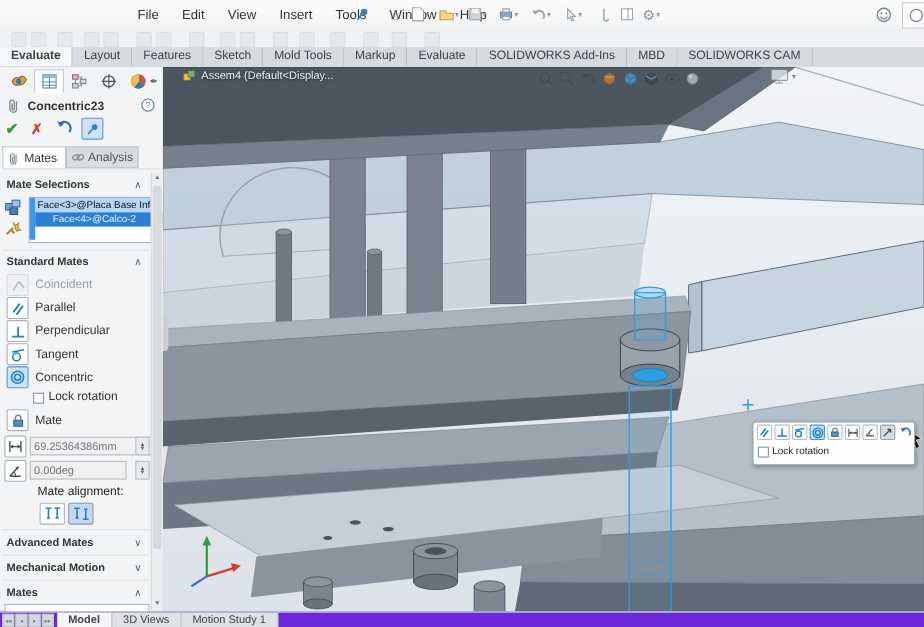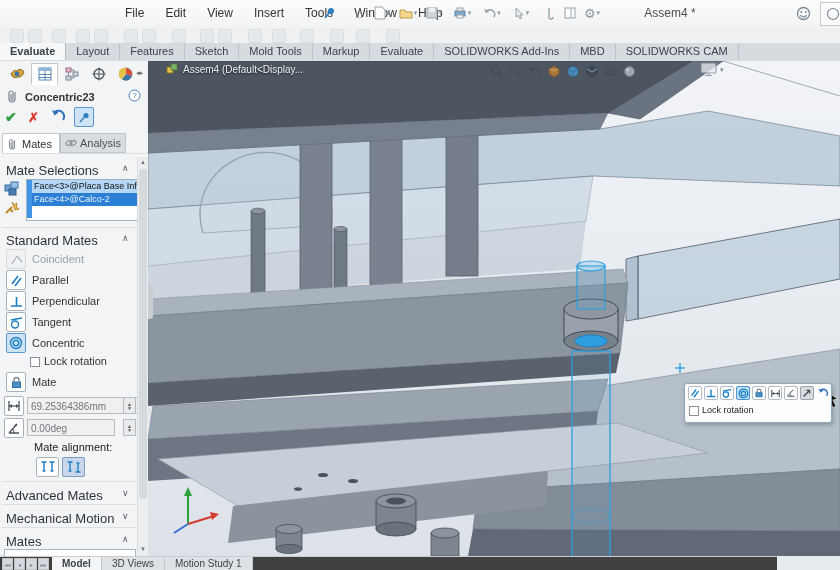--- a/index.html
+++ b/index.html
@@ -17,21 +17,21 @@
   #ribbonrow{left:0;top:27px;width:840px;height:16px;background:#f0f1f3}
   .ghost-ico{top:2px;width:12px;height:12px;background:#e3e6e9;border:1px solid #d3d7da;border-radius:2px;opacity:.7}
   
   #tabstrip{left:0;top:43px;width:840px;height:18px;background:#d6dbdf;border-bottom:1px solid #c3c8cd}
   .ctab{top:0;height:17px;line-height:17px;padding:0 10px;display:inline-block;font-size:11px;color:#3c4248;border-right:1px solid #bcc2c8;background:#d6dbdf;cursor:default}
   .ctab.active{background:#f6f7f8;font-weight:bold;border-right:1px solid #b4bac0}
   
   #panel{left:0;top:61px;width:148px;height:493px;background:#f3f4f5;border-right:1px solid #c5cacd}
   .pm-tab{top:2px;width:25px;height:20px;border:1px solid transparent;display:flex;align-items:center;justify-content:center}
   .pm-tab.active{background:#fff;border:1px solid #c2c7cb;border-bottom:1px solid #fff}
-  .sec{left:6px;font-weight:normal;font-size:13px;color:#2e3338}
+  .sec{left:6px;font-weight:bold;font-size:10px;color:#2e3338}
   .chev{font-size:9px;color:#5a6065}
   .hr{left:2px;width:134px;height:1px;background:#dcdfe2}
   .mbtn{width:20px;height:20px;background:#fff;border:1px solid #a9b2bb;border-radius:2px;display:flex;align-items:center;justify-content:center;box-sizing:border-box}
   .mbtn.pressed{background:#cfe3f7;border-color:#5c96d2}
   .mbtn.disabled{background:#f0f1f2;border-color:#d7dadd}
   .mlbl{font-size:11px;color:#333;line-height:20px}
   .mlbl.disabled{color:#9aa0a5}
   .field{background:#f0f0f0;border:1px solid #b6bcc2;height:17px;line-height:17px;font-size:10px;color:#70767c;padding:0 3px;box-sizing:border-box}
   .spin{width:13px;height:17px;border:1px solid #b6bcc2;background:#e8eaec;box-sizing:border-box;font-size:5px;color:#555;display:flex;flex-direction:column;align-items:center;justify-content:center;line-height:4px}
   .scroll{background:#ecedee;border-left:1px solid #d9dcde}
@@ -40,21 +40,21 @@
   #viewport{left:148px;top:61px;width:692px;height:495px;background:linear-gradient(#f2f4f7,#dde2e8);overflow:hidden}
   #breadcrumb{left:20px;top:3px;color:#eef2f5;font-size:10px;text-shadow:0 1px 2px rgba(0,0,0,.7)}
   .hud-ico{top:2px;width:17px;height:17px;display:flex;align-items:center;justify-content:center;opacity:.75}
   
   #ctx-toolbar{left:536px;top:322px;width:146px;height:38px;background:#fdfdfd;border:1px solid #8fa8bd;border-radius:3px;box-shadow:1px 2px 4px rgba(0,0,0,.25)}
   .cbtn{top:2px;width:14px;height:14px;background:#fff;border:1px solid #b3bcc4;border-radius:2px;display:flex;align-items:center;justify-content:center;box-sizing:border-box}
   .cbtn.pressed-blue{background:#bfe0f6;border-color:#4e94d4}
   .cbtn.pressed-gray{background:#d7dce0;border-color:#9aa3ab}
   .checkbox{width:10px;height:10px;background:#fff;border:1px solid #8a9097;box-sizing:border-box}
   
-  #bottombar{left:0;top:556px;width:777px;height:14px;background:#404040;border-top:1px solid #c9cdd1}
+  #bottombar{left:0;top:556px;width:840px;height:14px;background:#6d28d9;border-top:1px solid #c9cdd1}
   .navbtn{top:1px;width:11px;height:12px;background:#d6dade;border:1px solid #bfc4c9;box-sizing:border-box;font-size:6px;color:#7c838a;display:flex;align-items:center;justify-content:center}
   .btab{top:0;height:13px;line-height:13px;padding:0 10px;display:inline-block;font-size:10px;color:#3c4248;border-right:1px solid #c3c8cd;background:#dfe2e5}
   .btab.active{background:#f4f5f6;font-weight:bold}
 </style>
 </head>
 <body>
 
 <div id="menubar" class="abs">
   <div class="abs" style="left:116px;top:0">
     <span class="menu-item">File</span>
@@ -117,21 +117,20 @@
         <path d="M3.5 1 v9 a2 2 0 0 0 4 0" fill="none" stroke="#9aa3ab" stroke-width="1.4" transform="translate(-1.5,0)"></path>
       </svg>
   </div>
   <div class="abs tbico" style="left:560px">
     <svg width="12" height="12" viewBox="0 0 12 12">
         <rect x="1" y="1" width="10" height="10" fill="#fff" stroke="#9aa3ab"></rect>
         <line x1="7" y1="1" x2="7" y2="11" stroke="#9aa3ab"></line>
       </svg>
   </div>
   <div class="abs tbico" style="left:582px">⚙<span class="dd">▾</span></div>
-  <div id="doc-title" class="abs">Assem4 *</div>
   <div class="abs tbico" style="left:793px;color:#7a8894">
     <svg width="15" height="15" viewBox="0 0 15 15">
         <circle cx="7.5" cy="7.5" r="6" fill="none" stroke="#7a8894" stroke-width="1.3"></circle>
         <circle cx="5.3" cy="6" r=".9" fill="#7a8894"></circle>
         <circle cx="9.7" cy="6" r=".9" fill="#7a8894"></circle>
         <path d="M4.5 9 a3.2 3.2 0 0 0 6 0" fill="none" stroke="#7a8894" stroke-width="1.2"></path>
       </svg>
   </div>
   <div class="abs tbico" style="left:820px;width:24px;height:22px;top:2px;border:1px solid #c6cacd;background:#fbfbfc">
     <svg width="14" height="14" viewBox="0 0 14 14">
@@ -259,21 +258,21 @@
   </div>
   <div class="abs" style="left:4px;top:139px">
     <svg width="17" height="16" viewBox="0 0 17 16">
         <path d="M2 13 L8 7 M6 9 l3 3" stroke="#b98a2e" stroke-width="2" fill="none"></path>
         <path d="M8 2 l2 3 l3 -2 l-1 4 l3 2 l-4 1 z" fill="#e8c15a" stroke="#b98a2e"></path>
       </svg>
   </div>
   <div class="abs" style="left:26px;top:118px;width:110px;height:40px;background:#fff;border:1px solid #9fb0bf">
     <div style="position:absolute;left:0;top:0;width:5px;height:38px;background:#3f96e8"></div>
     <div style="position:absolute;left:5px;top:0;width:104px;height:13px;background:#b5d7f7;font-size:9px;line-height:13px;white-space:nowrap;overflow:hidden;color:#111;padding-left:2px">Face&lt;3&gt;@Placa Base Inferi</div>
-    <div style="position:absolute;left:5px;top:13px;width:104px;height:13px;background:#2b7fd4;font-size:9px;line-height:13px;white-space:nowrap;overflow:hidden;color:#eaf4ff;padding-left:2px">Face&lt;4&gt;@Calco-2</div>
+    <div style="position:absolute;left:5px;top:13px;width:104px;height:13px;background:#2b7fd4;font-size:9px;line-height:13px;white-space:nowrap;overflow:hidden;color:#eaf4ff;padding-left:16px">Face&lt;4&gt;@Calco-2</div>
   </div>
   <div class="abs hr" style="top:166px"></div>
 
   <div class="abs sec" style="top:172px">Standard Mates</div>
   <div class="abs chev" style="left:122px;top:172px">∧</div>
 
   <div class="abs mbtn disabled" style="left:6px;top:188px">
     <svg width="13" height="13" viewBox="0 0 13 13">
         <path d="M2 11 L7 3 M7 3 L12 9" stroke="#b2b8bd" stroke-width="1.4" fill="none"></path>
       </svg>

